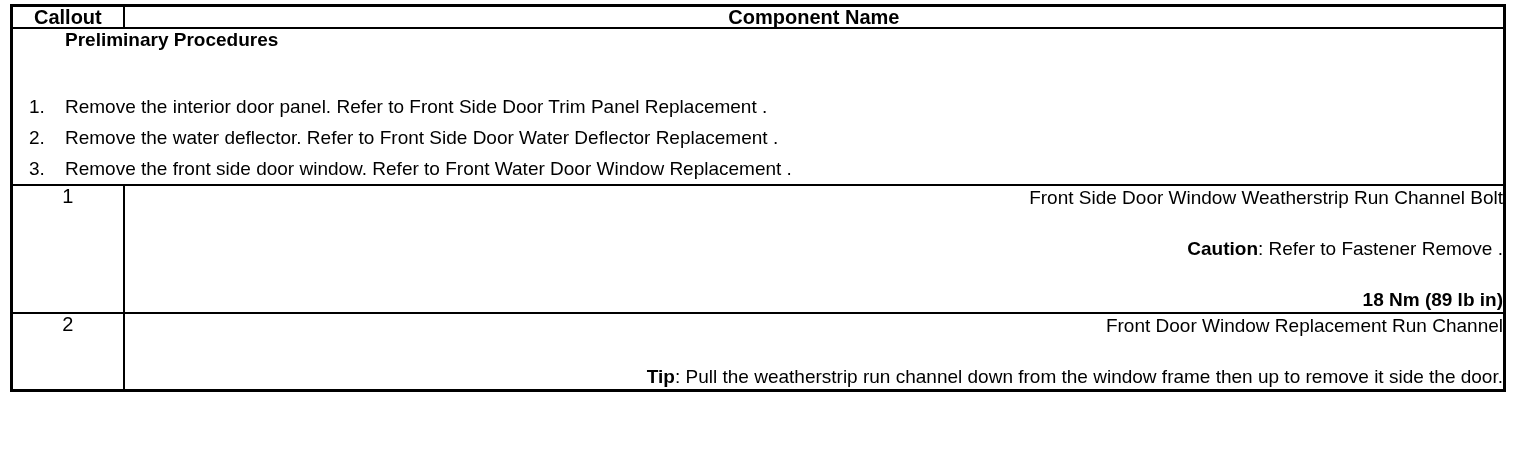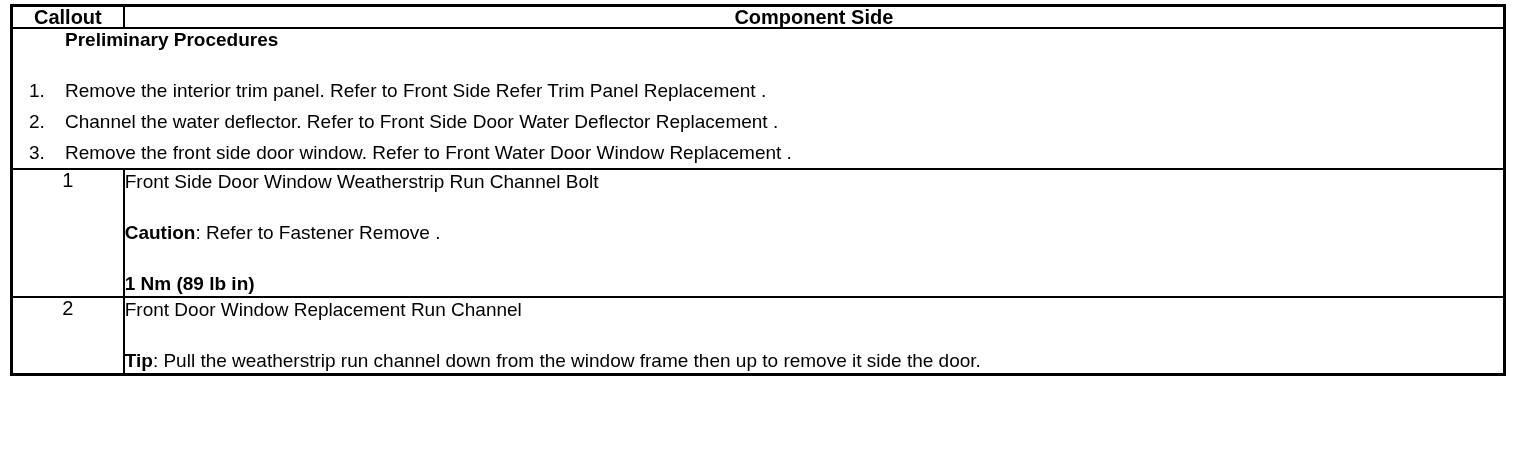--- a/index.html
+++ b/index.html
@@ -56,21 +56,21 @@
 
   
   .prelim-cell {
     padding: 12px 0 12px 0;
   }
   .prelim-title {
     font-weight: bold;
     font-size: 19px;
     line-height: 22px;
     padding-left: 52px;
-    margin-bottom: 24px;
+    margin-bottom: 40px;
   }
   ol.prelim-list {
     margin: 0;
     padding: 0;
     list-style: none;
   }
   ol.prelim-list li {
     font-size: 19px;
     line-height: 31px;
     padding-left: 52px;
@@ -89,20 +89,21 @@
   .callout-cell {
     text-align: center;
     vertical-align: middle;
     font-size: 20px;
     line-height: 20px;
   }
 
   
   .desc-cell {
     padding: 10px 8px 12px 18px;
+    text-align: right;
   }
   .desc-line {
     font-size: 19px;
     line-height: 24px;
     white-space: nowrap;
   }
   .desc-line + .desc-line {
     margin-top: 27px;
   }
   .b { font-weight: bold; }
@@ -114,49 +115,49 @@
 
   <table class="service-table">
     <colgroup>
       <col class="col-callout">
       <col class="col-name">
     </colgroup>
     <tbody>
 
       <tr>
         <th class="hdr-cell">Callout</th>
-        <th class="hdr-cell">Component Side</th>
+        <th class="hdr-cell">Component Name</th>
       </tr>
 
       <tr>
         <td class="prelim-cell" colspan="2">
           <div class="prelim-title">Preliminary Procedures</div>
           <ol class="prelim-list">
             <li>
               <span class="li-num">1.</span>
-              <span>Remove the interior trim panel. Refer to Front Side Refer Trim Panel Replacement .</span>
+              <span>Remove the interior door panel. Refer to Front Side Door Trim Panel Replacement .</span>
             </li>
             <li>
               <span class="li-num">2.</span>
-              <span>Channel the water deflector. Refer to Front Side Door Water Deflector Replacement .</span>
+              <span>Remove the water deflector. Refer to Front Side Door Water Deflector Replacement .</span>
             </li>
             <li>
               <span class="li-num">3.</span>
               <span>Remove the front side door window. Refer to Front Water Door Window Replacement .</span>
             </li>
           </ol>
         </td>
       </tr>
 
       <tr>
         <td class="callout-cell">1</td>
         <td class="desc-cell">
           <div class="desc-line">Front Side Door Window Weatherstrip Run Channel Bolt</div>
           <div class="desc-line"><span class="b">Caution</span><span>: Refer to Fastener Remove .</span></div>
-          <div class="desc-line b">1 Nm (89 lb in)</div>
+          <div class="desc-line b">18 Nm (89 lb in)</div>
         </td>
       </tr>
 
       <tr>
         <td class="callout-cell">2</td>
         <td class="desc-cell">
           <div class="desc-line">Front Door Window Replacement Run Channel</div>
           <div class="desc-line"><span class="b">Tip</span><span>: Pull the weatherstrip run channel down from the window frame then up to remove it side the door.</span></div>
         </td>
       </tr>

